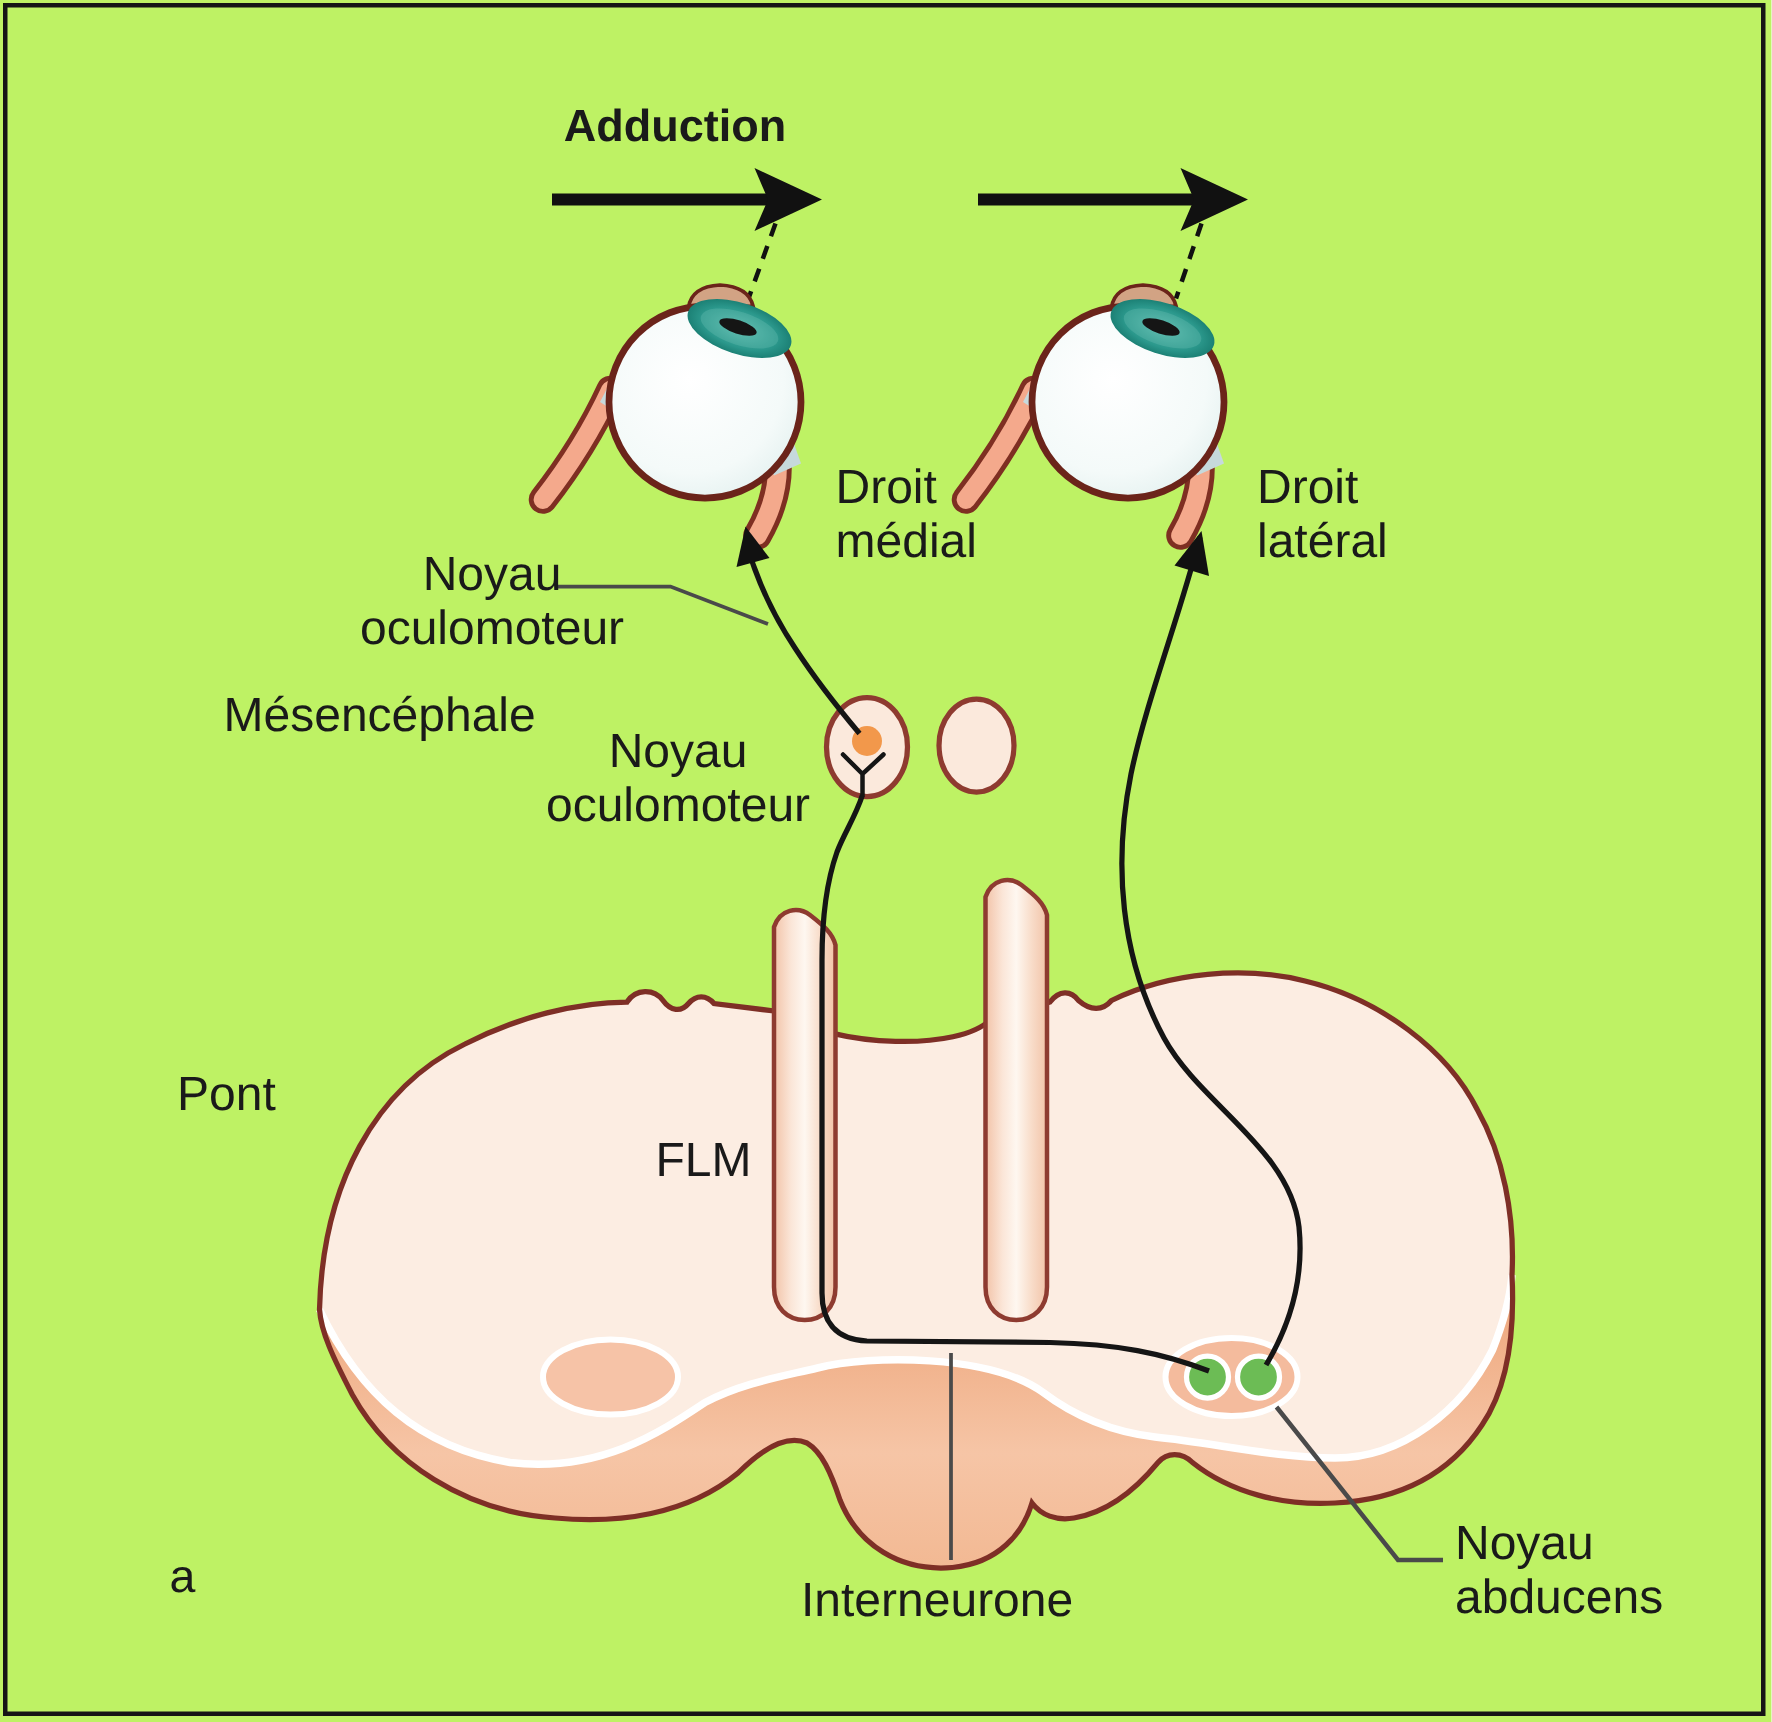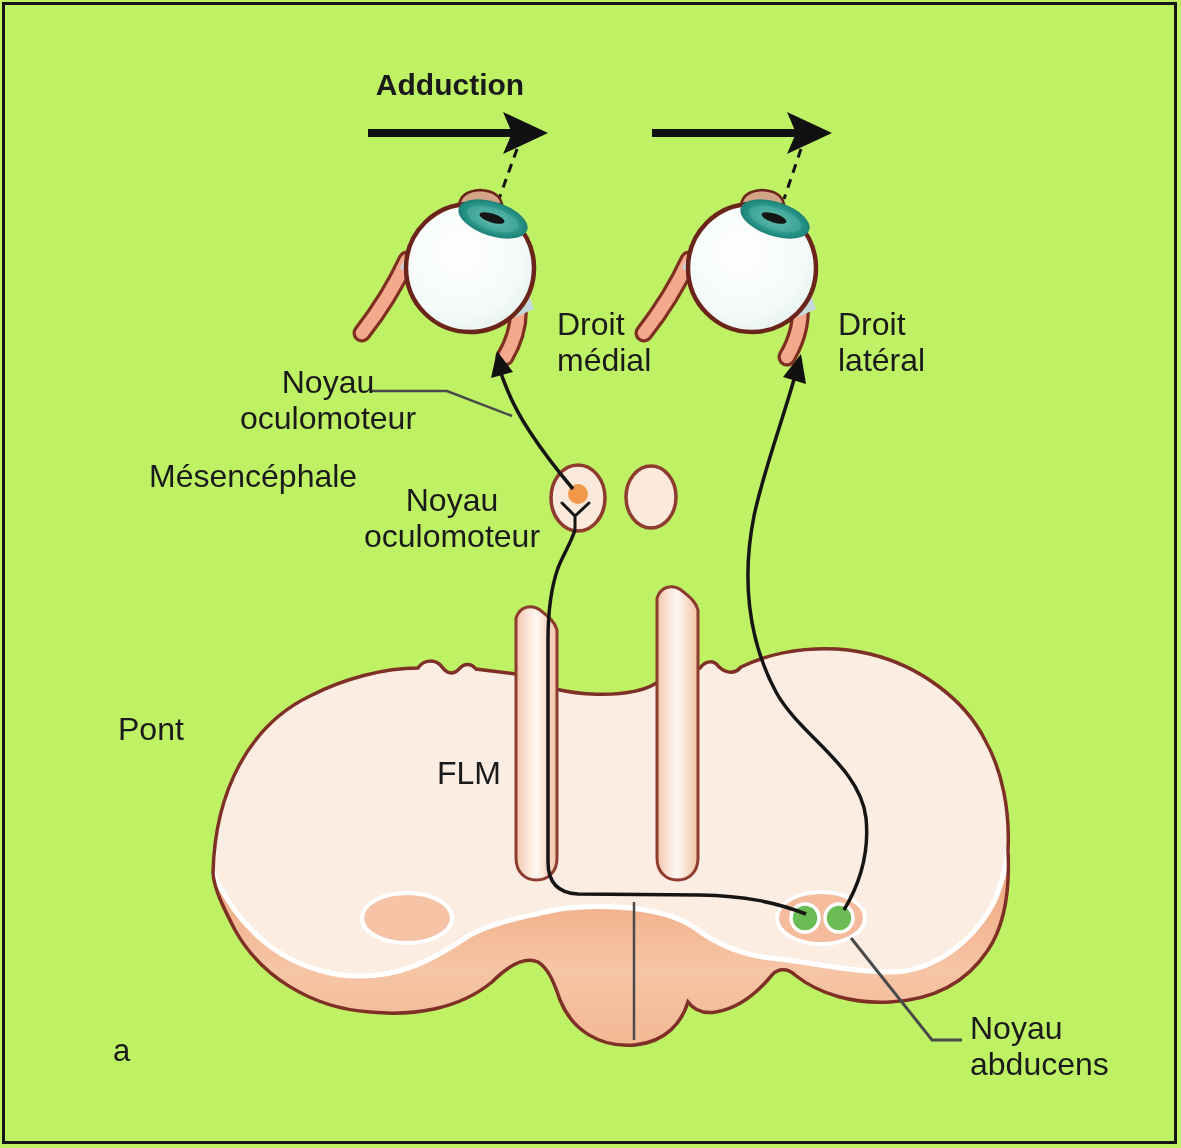--- a/index.html
+++ b/index.html
@@ -129,17 +129,18 @@
 
   <div class="lbl center" style="left:198px;top:364px;width:260px;">Noyau
 oculomoteur</div>
   <div class="lbl" style="left:108px;top:458px;margin-left:41px;">Mésencéphale</div>
   <div class="lbl center" style="left:322px;top:482px;width:260px;">Noyau
 oculomoteur</div>
 
   <div class="lbl" style="left:437px;top:755px;">FLM</div>
   <div class="lbl" style="left:106px;top:711px;margin-left:12px;">Pont</div>
 
+  <div class="lbl" style="left:534px;top:1048px;">Interneurone</div>
   <div class="lbl" style="left:970px;top:1010px;">Noyau
 abducens</div>
 
   <div class="small-a" style="left:113px;top:1033px;">a</div>
 </div>
 
 </body></html>

